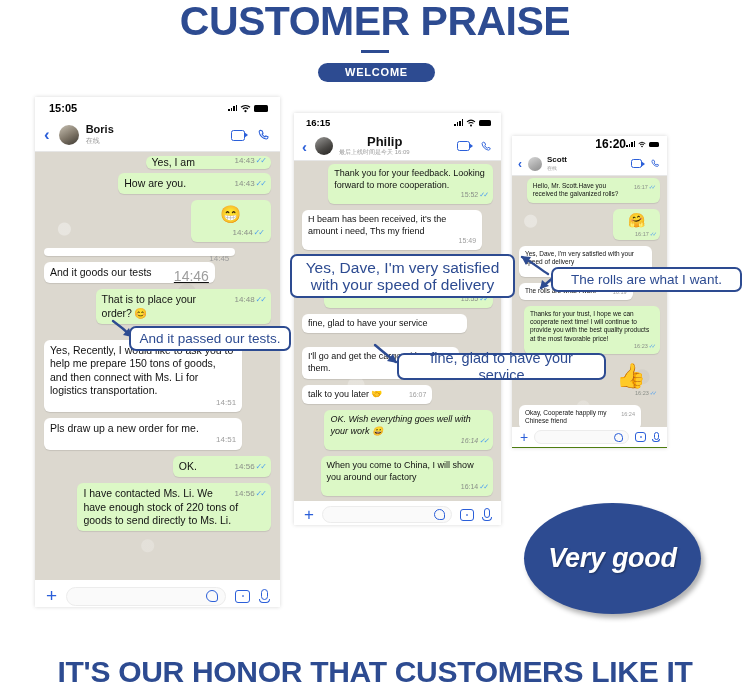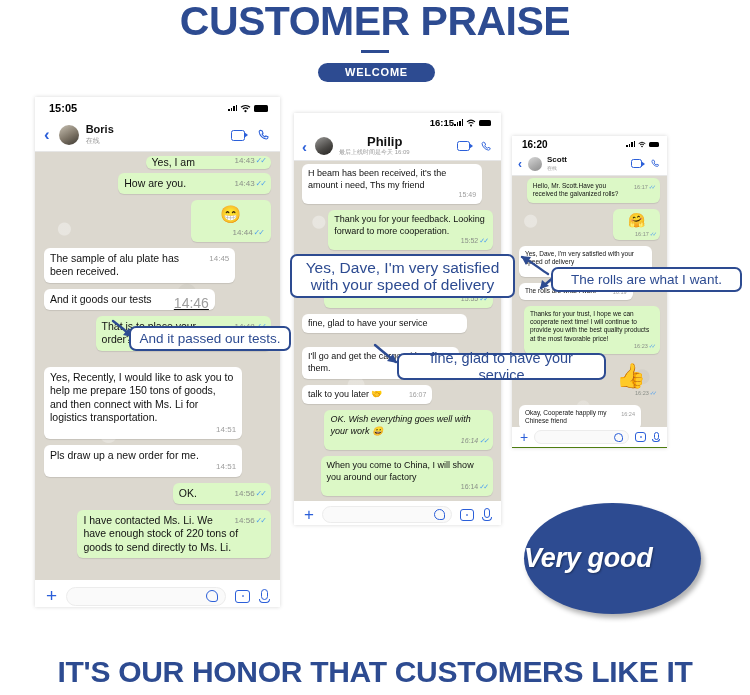--- a/index.html
+++ b/index.html
@@ -57,21 +57,21 @@
   }
 
   
   .verygood-oval {
     position: absolute;
     left: 524px; top: 503px;
     width: 177px; height: 111px;
     background: #2d4b91;
     border-radius: 50%;
     box-shadow: 3px 4px 5px rgba(0,0,0,0.30);
-    display: flex; align-items: center; justify-content: flex-start;
+    display: flex; align-items: center; justify-content: center;
   }
   .verygood-oval span {
     color: #ffffff;
     font-size: 27px;
     font-weight: bold;
     font-style: italic;
     text-shadow: 1px 1px 2px rgba(0,0,0,0.35);
     letter-spacing: -0.3px;
   }
 
@@ -264,21 +264,20 @@
     <div class="msg out" style="max-width:62%;">
       <span class="meta" style="font-size:8px;"><span class="tm">14:43</span><span class="tick">✓✓</span></span>
       <span>How are you.</span>
     </div>
     <div class="msg out" style="max-width:28%; text-align:center; padding:6px 8px 3px;">
       <div class="emoji-msg">😁</div>
       <div style="text-align:right; font-size:8px; margin-top:5px;"><span class="tm">14:44</span><span class="tick">✓✓</span></div>
     </div>
     <div class="msg in" style="max-width:79%;">
       <span class="meta" style="font-size:8px;"><span class="tm">14:45</span></span>
-      <span>The sample of alu plate has been received.</span>
     </div>
     <div class="msg in" style="max-width:70%;">
       <span class="meta" style="font-size:14px;text-decoration:underline;"><span class="tm">14:46</span></span>
       <span>And it goods our tests</span>
     </div>
     <div class="msg out" style="max-width:72%;">
       <span class="meta" style="font-size:8px;"><span class="tm">14:48</span><span class="tick">✓✓</span></span>
       <span>That is to place your order?  😊</span>
     </div>
     <div class="msg in" style="max-width:82%;margin-top:16px;">
@@ -309,21 +308,21 @@
     </span>
     <span class="mic-wrap">
       <span class="mic" style="width:5px;height:9px;"></span>
       <span class="mic-base" style="width:9px;height:3px;margin-top:-1px;"></span>
     </span>
   </div>
 
 </div>
 
 <div class="phone" id="phone2">
-  <div class="statusbar" style="height:19px; padding:0 10px 0 12px; font-size:9.5px;justify-content:flex-end;">
+  <div class="statusbar" style="height:19px; padding:0 10px 0 12px; font-size:9.5px;">
     <span>16:15</span>
     <span class="sig">
       <span class="bars">
           <i></i>
           <i></i>
           <i></i>
           <i></i>
         </span>
       <svg width="10" height="8" viewBox="0 0 11 9">
           <path d="M1 3.2A7 7 0 0 1 10 3.2" stroke="#000" stroke-width="1.2" fill="none"></path>
@@ -343,27 +342,27 @@
     </span>
     <span class="hdr-icons" style="gap:11px;">
       <span class="ic-video" style="width:11px;height:8px;"></span>
       <svg class="ic-phone" width="11" height="11" viewBox="0 0 14 14">
           <path d="M3 1.5c-1 .2-1.8 1.1-1.6 2 .4 3.9 4.2 7.7 8.1 8.1.9.2 1.8-.6 2-1.6l.2-.9-2.7-1-.9 1.2C6.6 8.6 5.4 7.4 4.7 5.9L5.9 5 4.9 2.3z" fill="none" stroke="#2b5fd9" stroke-width="1.2"></path>
         </svg>
     </span>
   </div>
 
   <div class="chat-body" style="height:337px; padding:3px 8px 0 8px; font-size:9px;">
+    <div class="msg out" style="max-width:80%;">
+      <span>Thank you for your feedback. Looking forward to more cooperation.</span>
+      <div style="text-align:right;font-size:7px;"><span class="tm">15:52</span><span class="tick">✓✓</span></div>
+    </div>
     <div class="msg in" style="max-width:88%;">
       <span>H beam has been received, it's the amount i need, Ths my friend</span>
       <div style="text-align:right;font-size:7px;"><span class="tm">15:49</span></div>
-    </div>
-    <div class="msg out" style="max-width:80%;">
-      <span>Thank you for your feedback. Looking forward to more cooperation.</span>
-      <div style="text-align:right;font-size:7px;"><span class="tm">15:52</span><span class="tick">✓✓</span></div>
     </div>
     <div class="msg out" style="max-width:82%; margin-top:18px;">
       <span>If you have any after-sales problems,  pls feel free to contact me.</span>
       <div style="text-align:right;font-size:7px;"><span class="tm">15:55</span><span class="tick">✓✓</span></div>
     </div>
     <div class="msg in" style="max-width:80%;">
       <span>fine, glad to have your service</span>
     </div>
     <div class="msg in" style="max-width:76%; margin-top:14px;">
       <span class="meta" style="font-size:7px;"><span class="tm">16:07</span></span>
@@ -390,21 +389,21 @@
     </span>
     <span class="cam" style="width:12px;height:10px;"><span style="width:4px;height:4px;"></span></span>
     <span class="mic-wrap">
       <span class="mic" style="width:4px;height:8px;"></span>
       <span class="mic-base" style="width:8px;height:3px;margin-top:-1px;"></span>
     </span>
   </div>
 </div>
 
 <div class="phone" id="phone3">
-  <div class="statusbar" style="height:16px; padding:0 8px 0 10px; font-size:10px;">
+  <div class="statusbar" style="height:16px; padding:0 8px 0 10px; font-size:12px;justify-content:flex-end;">
     <span>16:20</span>
     <span class="sig">
       <span class="bars">
           <i></i>
           <i></i>
           <i></i>
           <i></i>
         </span>
       <svg width="8" height="7" viewBox="0 0 11 9">
           <path d="M1 3.2A7 7 0 0 1 10 3.2" stroke="#000" stroke-width="1.3" fill="none"></path>

